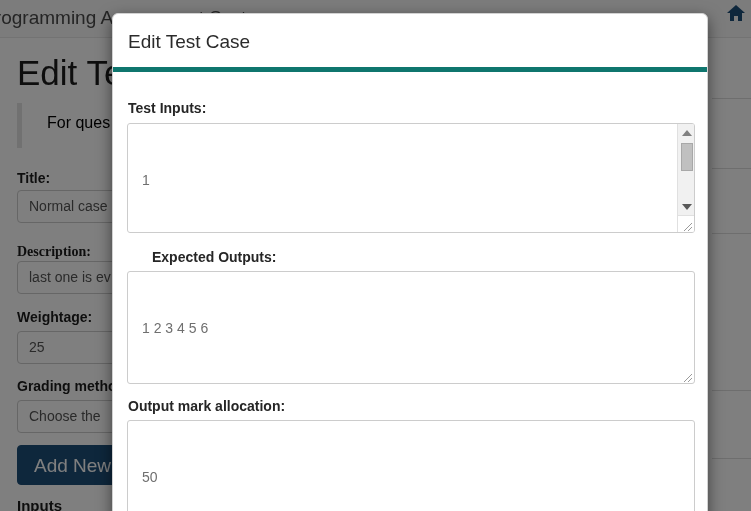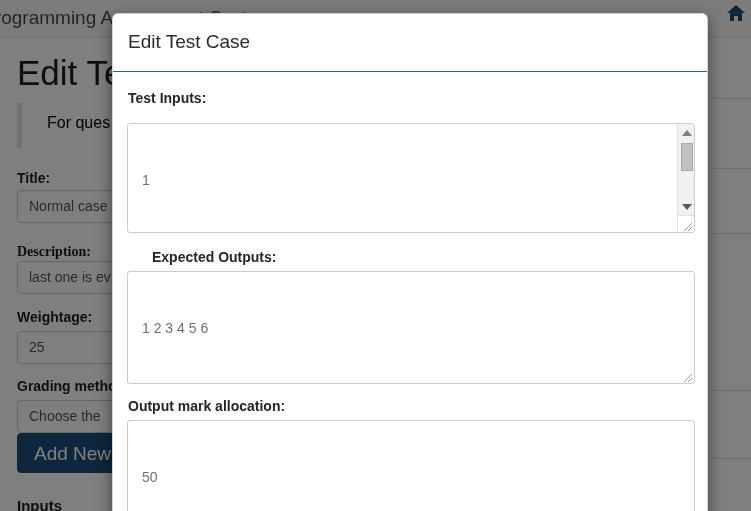--- a/index.html
+++ b/index.html
@@ -109,21 +109,21 @@
   .lbl-desc       { top: 244px; font-family: Liberation Serif, serif; }
   .inp-desc       { top: 261px; }
   .lbl-weight     { top: 309px; }
   .inp-weight     { top: 331px; }
   .lbl-grading    { top: 378px; }
   .inp-grading    { top: 400px; }
 
   .btn-add-new {
     position: absolute;
     left: 17px;
-    top: 433px;
+    top: 445px;
     height: 40px;
     padding: 9px 16px;
     background: #1d4e79;
     border: 1px solid #1d4e79;
     border-radius: 4px;
     color: #ffffff;
     font-size: 19px;
     white-space: nowrap;
   }
 
@@ -173,21 +173,21 @@
     border-radius: 6px;
     box-shadow: 0 5px 15px rgba(0,0,0,0.5);
     overflow: hidden;
   }
 
   .modal-header {
     position: absolute;
     left: 0; top: 0;
     width: 596px;
     height: 58px;
-    border-bottom: 1px solid #0f766e;
+    border-bottom: 5px solid #0f766e;
     text-decoration: underline;
   }
   .modal-title {
     position: absolute;
     left: 15px;
     top: 17px;
     font-size: 19px;
     font-weight: normal;
     color: #2b2b2b;
     white-space: nowrap;
@@ -281,21 +281,21 @@
     position: absolute;
     left: 0;
     bottom: 0;
     width: 17px;
     height: 17px;
     background: #ffffff;
     border-top: 1px solid #e0e0e0;
   }
 
   
-  .lbl-test-inputs   { top: 18px; }
+  .lbl-test-inputs   { top: 28px; }
   .box-test-inputs   { top: 51px; width: 568px; height: 110px; }
   .lbl-exp-outputs   { top: 177px; padding-left: 24px; }
   .box-exp-outputs   { top: 199px; width: 568px; height: 113px; }
   .lbl-mark-alloc    { top: 326px; }
   .box-mark-alloc    { top: 348px; width: 568px; height: 105px; }
 </style>
 </head>
 <body>
 
 <div id="root">

